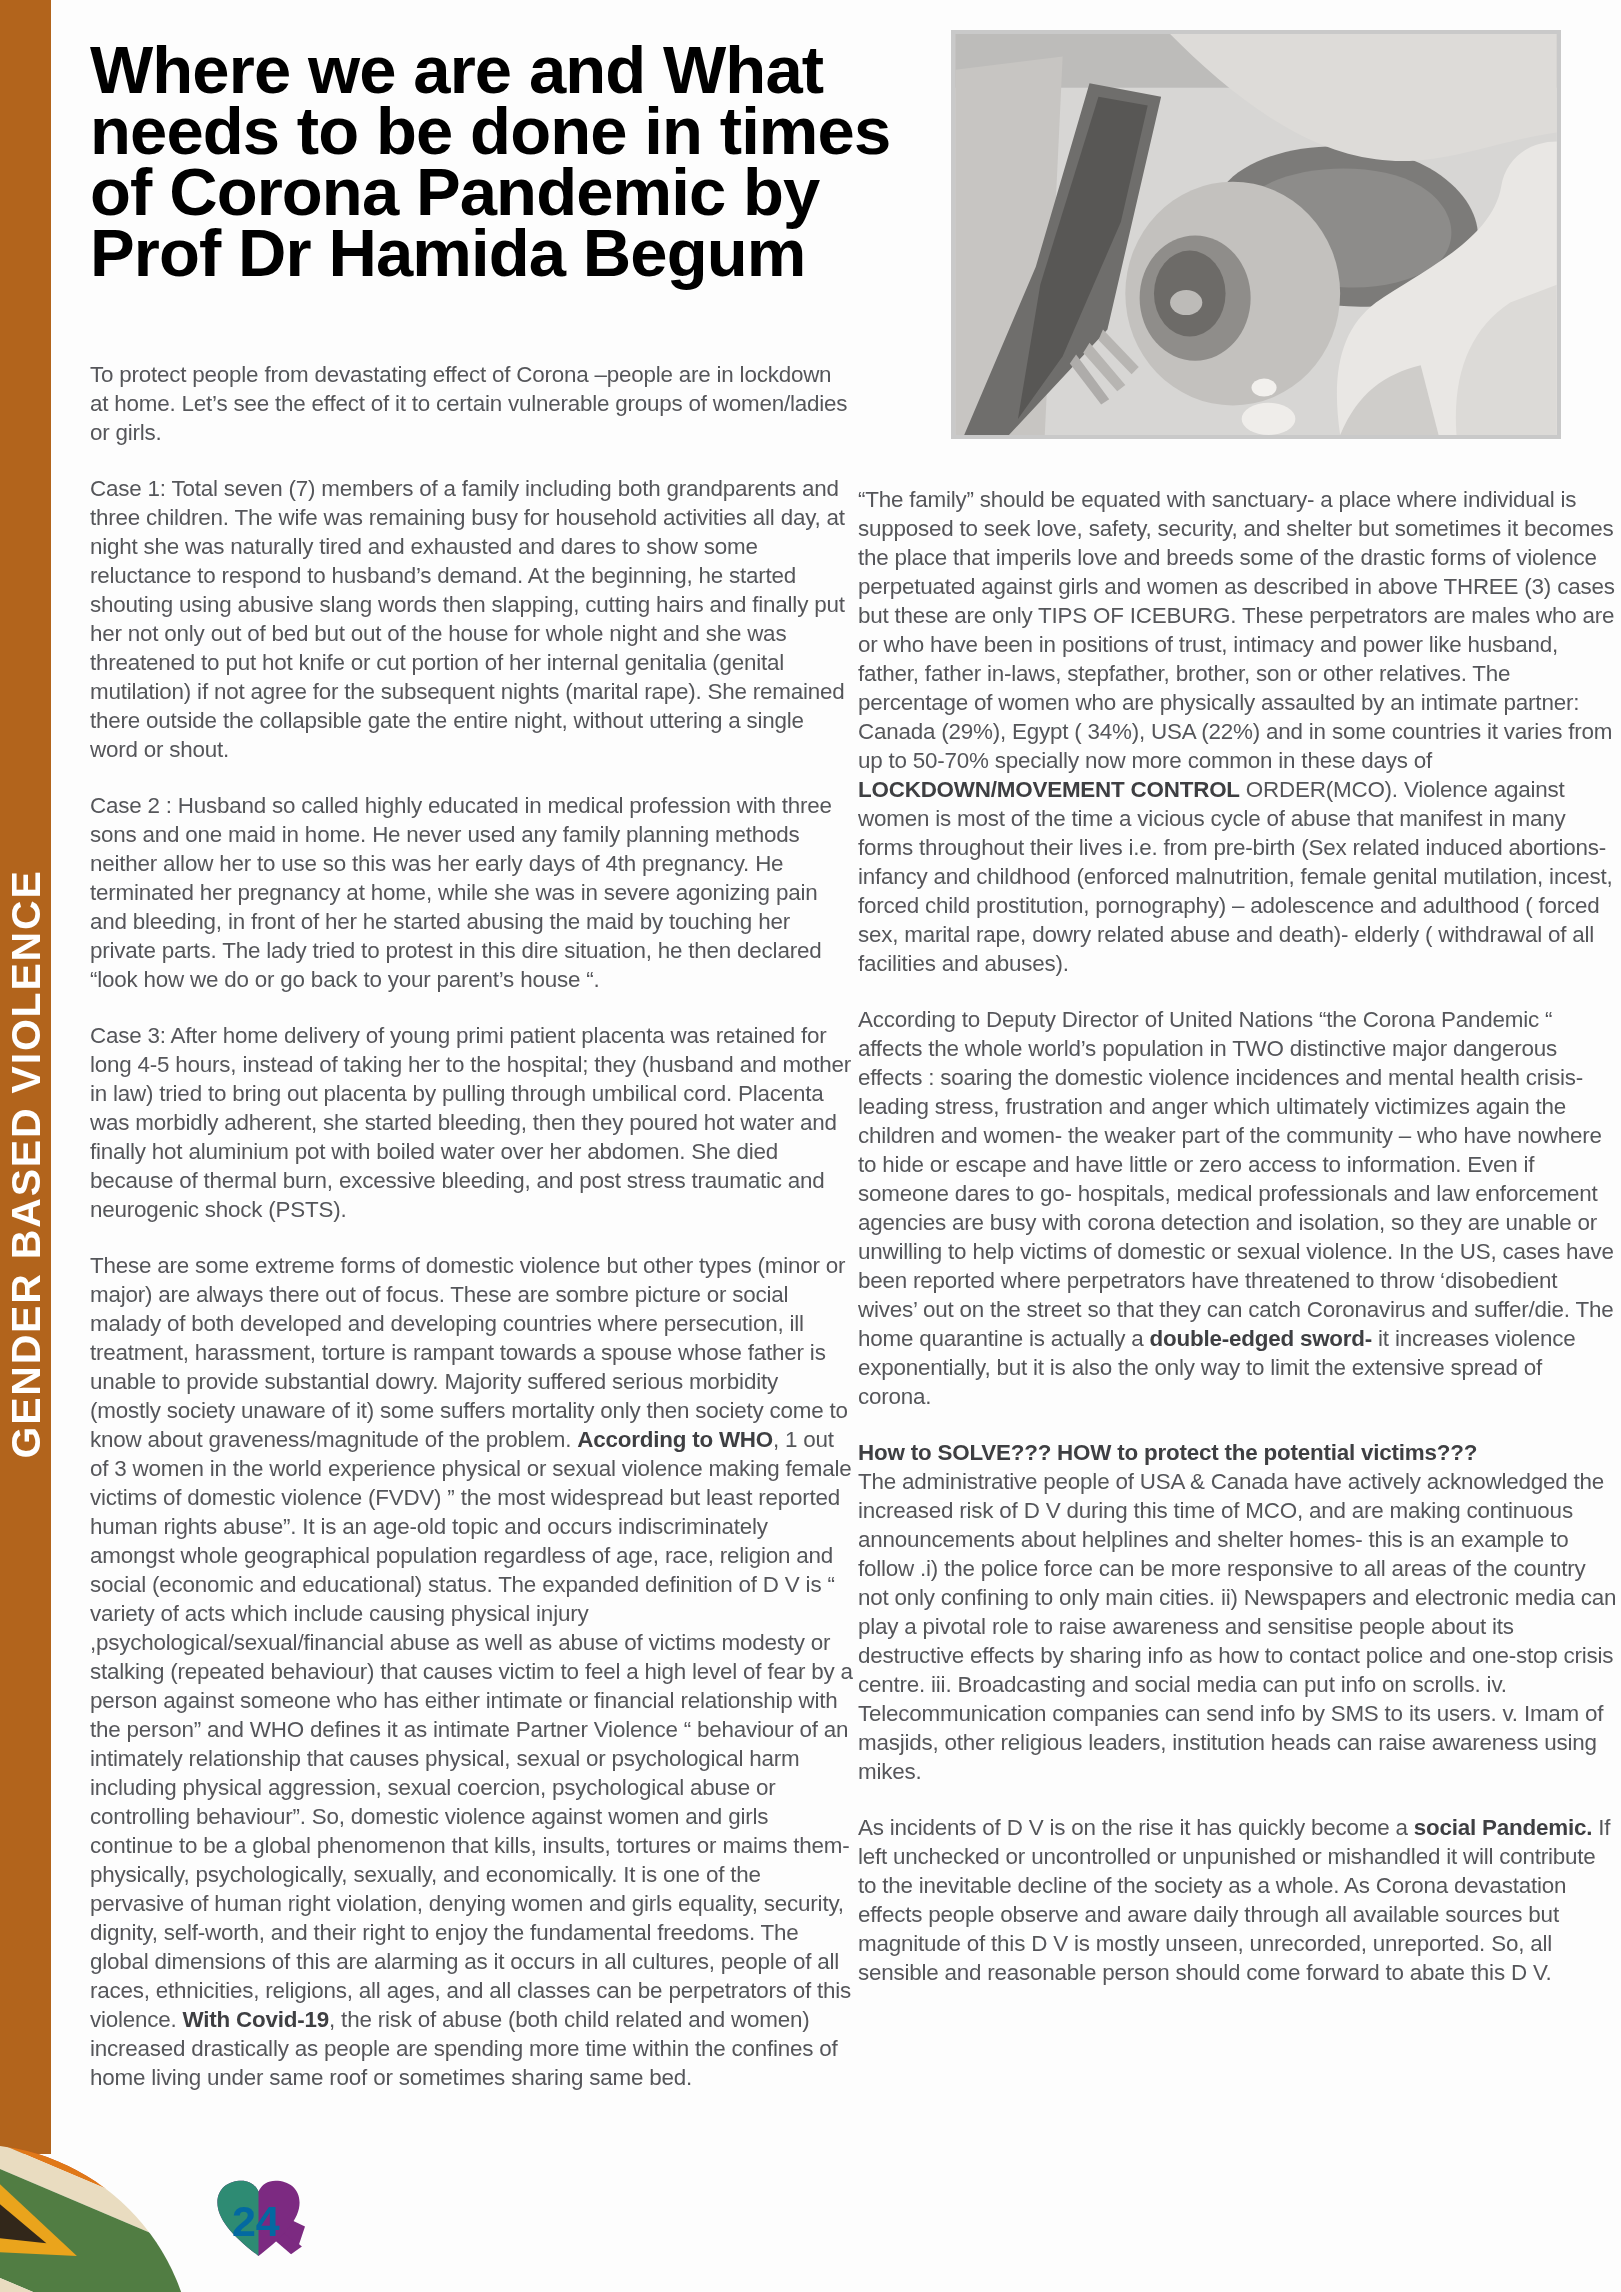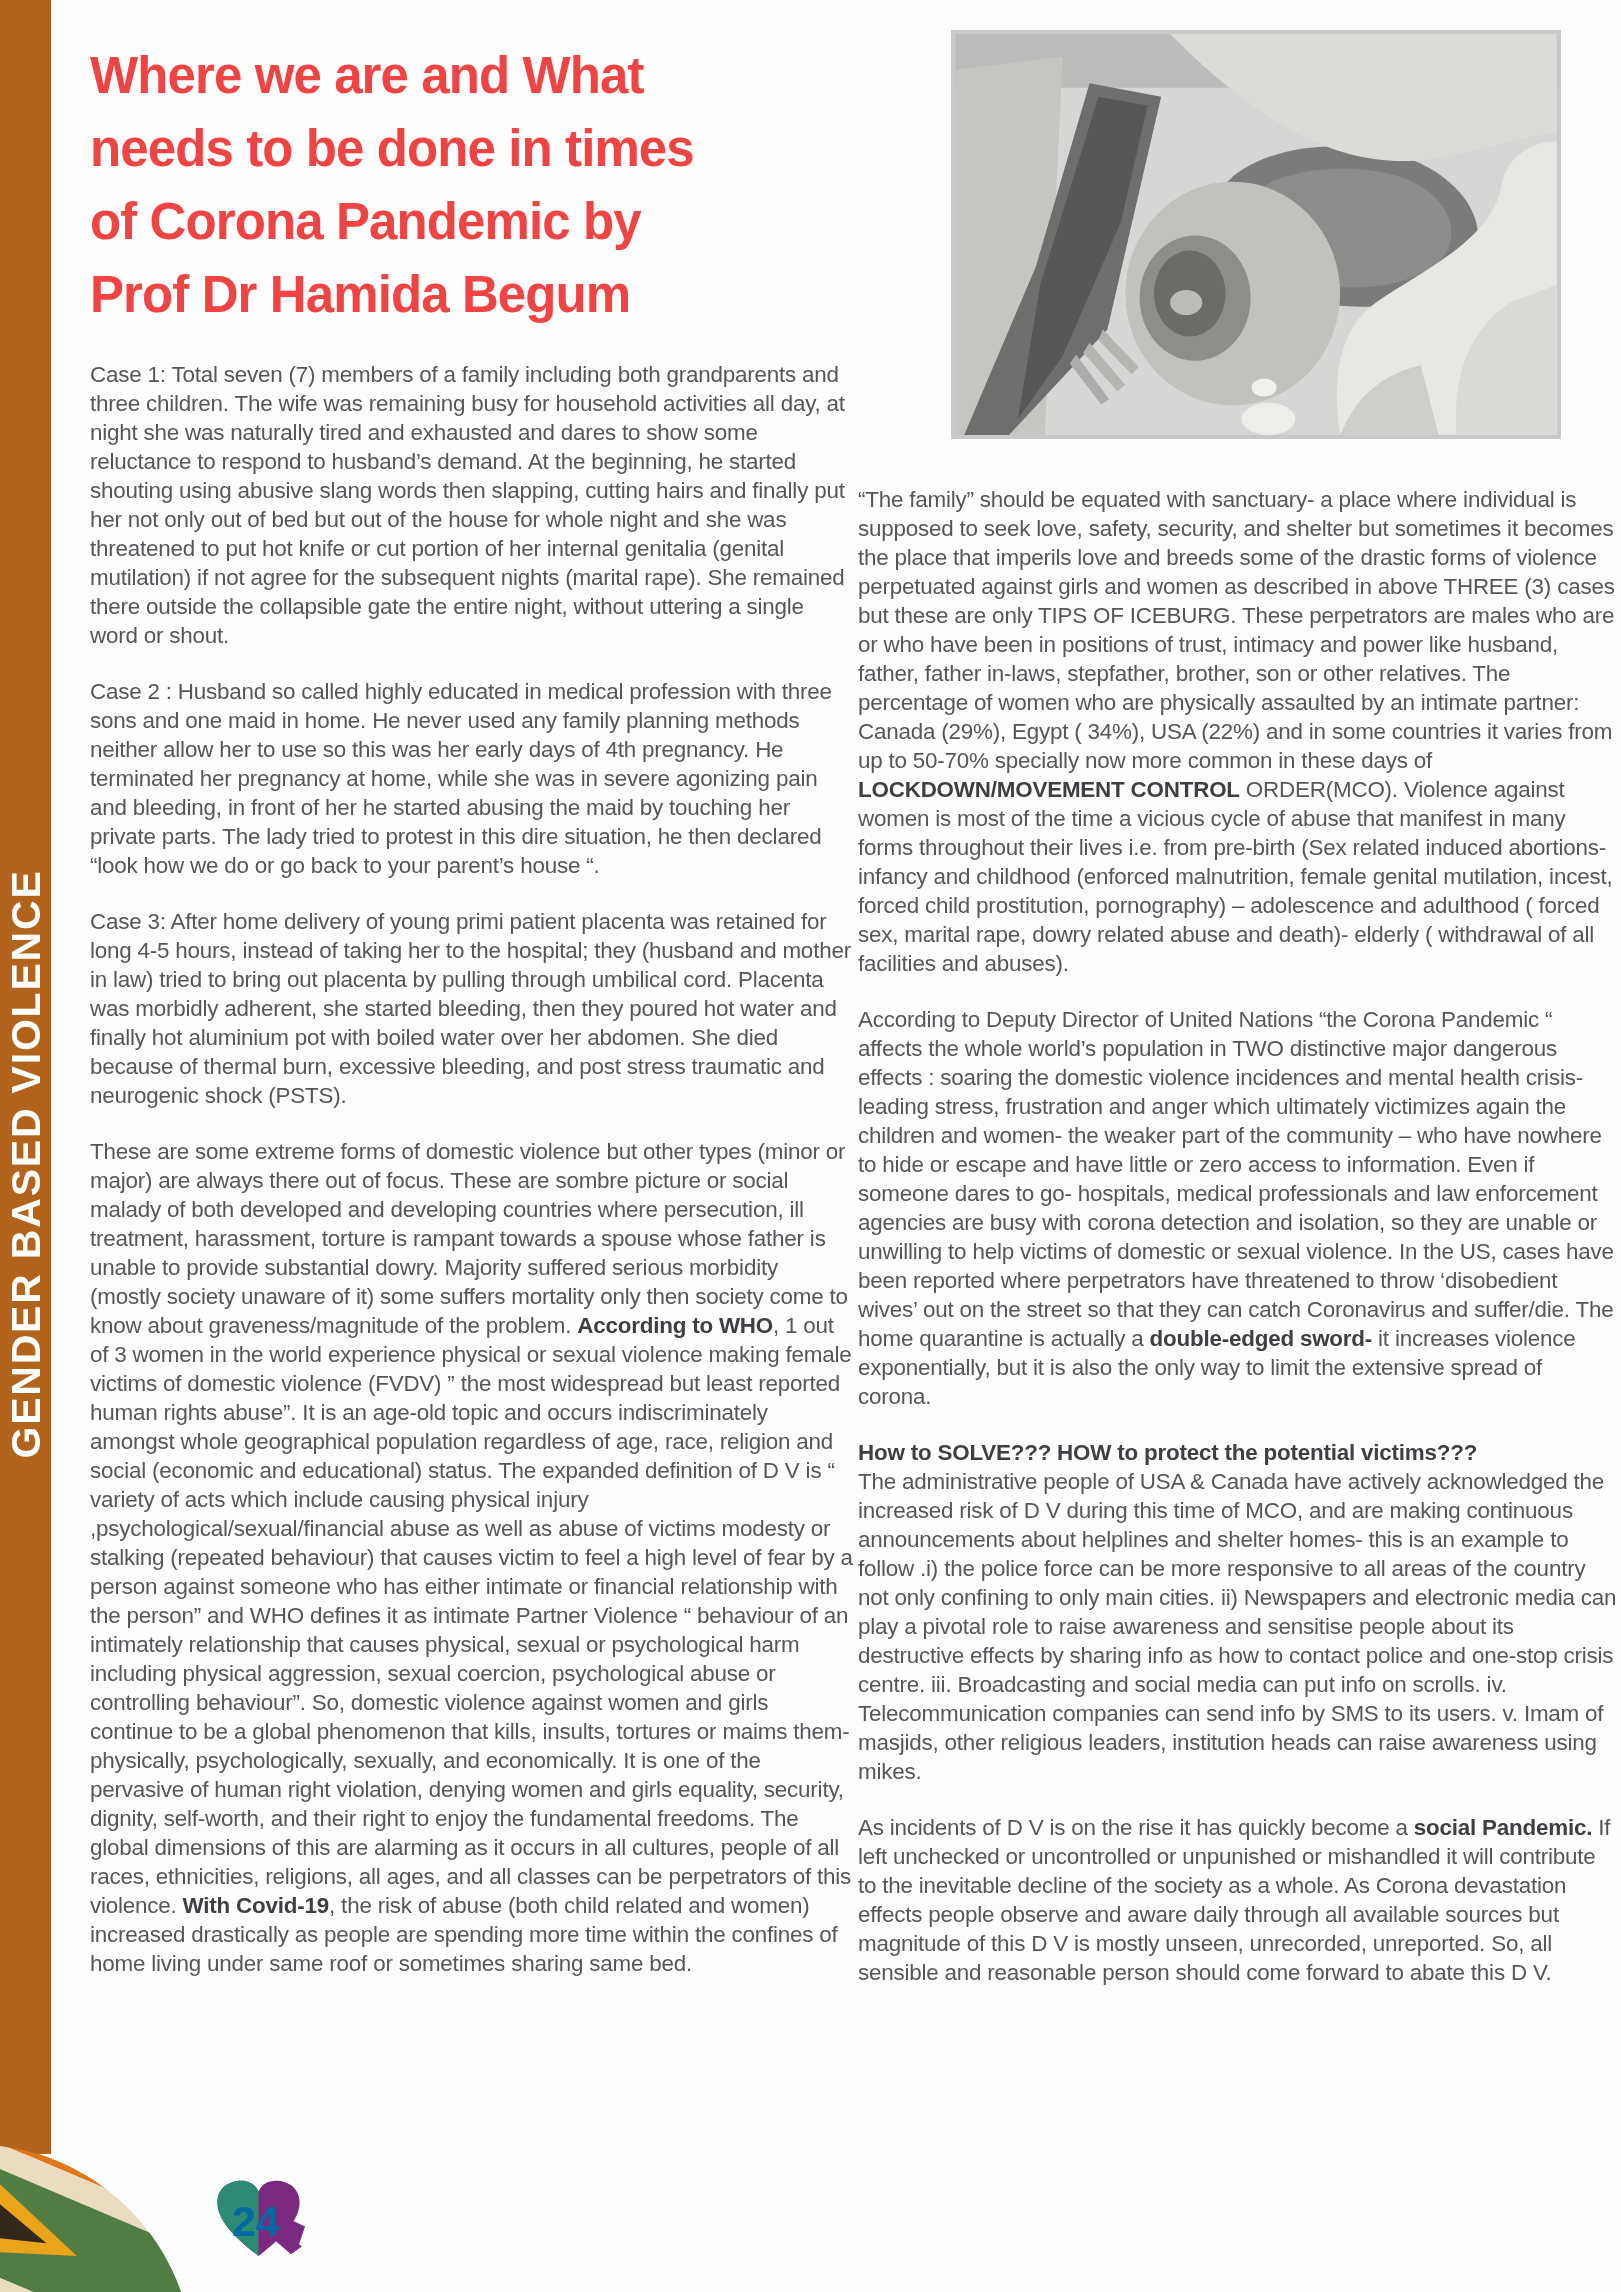--- a/index.html
+++ b/index.html
@@ -1,22 +1,22 @@
 <!DOCTYPE html>
 <html style="font-size:14.3px"><head>
 <meta charset="utf-8">
 <style>
   html,body{margin:0;padding:0;background:#ffffff;}
   .page{position:relative;width:1621px;height:2293px;background:#fdfdfd;overflow:hidden;
         font-family:"Liberation Sans","DejaVu Sans",sans-serif;}
   .band{position:absolute;left:0;top:0;width:51px;height:2154px;background:#b2641c;}
   .band-text{position:absolute;left:26px;top:1164px;transform:translate(-50%,-50%) rotate(-90deg);
         white-space:nowrap;color:#ffffff;font-weight:700;font-size:41px;letter-spacing:1.8px;}
-  .title{position:absolute;left:90px;top:39px;width:860px;color:#ef4444;font-weight:700;
-        font-size:51px;line-height:73px;letter-spacing:-0.9px;white-space:pre-line;}
+  .title{position:absolute;left:90px;top:39px;width:860px;color:#000000;font-weight:700;
+        font-size:67px;line-height:61px;letter-spacing:-0.9px;white-space:pre-line;}
   .col{position:absolute;color:#55565a;font-size:22.4px;line-height:29px;letter-spacing:-0.2px;}
   .col p{margin:0 0 27px 0;}
   .col p.no-gap{margin-bottom:0;margin-top:20px;}
   .col b{font-weight:700;color:#3e3f42;}
   .col-left{left:90px;top:360px;width:763px;}
   .col-right{left:858px;top:485px;width:759px;}
   .photo{position:absolute;left:951px;top:30px;width:602px;height:401px;
         border:4.5px solid #c9c9c9;background:#d9d9d9;}
   .flag{position:absolute;left:0;top:2139px;width:197px;height:154px;}
   .heart-badge{position:absolute;left:212px;top:2178px;width:107px;height:93px;}
@@ -62,20 +62,21 @@
       <path d="M560,448 C555,380 575,330 620,300 L672,280 L672,448 Z" fill="#dcdad7"></path>
       <path d="M430,448 C450,400 480,380 520,370 L540,448 Z" fill="#cfcdca"></path>
 
       <path d="M240,0 L672,0 L672,110 C600,120 540,150 470,140 C380,128 300,60 240,0 Z" fill="#dddbd8"></path>
       <ellipse cx="350" cy="430" rx="30" ry="18" fill="#efedea"></ellipse>
       <ellipse cx="345" cy="395" rx="14" ry="10" fill="#f2f0ed"></ellipse>
     </svg>
   </div>
 
   <div class="col col-left">
+    <p><span>To protect people from devastating effect of Corona –people are in lockdown at home. Let’s see the effect of it to certain vulnerable groups of women/ladies or girls.</span></p>
     <p><span>Case 1: Total seven (7) members of a family including both grandparents and three children. The wife was remaining busy for household activities all day, at night she was naturally tired and exhausted and dares to show some reluctance to respond to husband’s demand. At the beginning, he started shouting using abusive slang words then slapping, cutting hairs and finally put her not only out of bed but out of the house for whole night and she was threatened to put hot knife or cut portion of her internal genitalia (genital mutilation) if not agree for the subsequent nights (marital rape). She remained there outside the collapsible gate the entire night, without uttering a single word or shout.</span></p>
     <p><span>Case 2 :  Husband so called highly educated in medical profession with three sons and one maid in home. He never used any family planning methods neither allow her to use so this was her early days of 4th pregnancy. He terminated her pregnancy at home, while she was in severe agonizing pain and bleeding, in front of her he started abusing the maid by touching her private parts. The lady tried to protest in this dire situation, he then declared “look how we do or go back to your parent’s house “.</span></p>
     <p><span>Case 3: After home delivery of young primi patient placenta was retained for long 4-5 hours, instead of taking her to the hospital; they (husband and mother in law) tried to bring out placenta by pulling through umbilical cord. Placenta was morbidly adherent, she started bleeding, then they poured hot water and finally hot aluminium pot with boiled water over her abdomen. She died because of thermal burn, excessive bleeding, and post stress traumatic and neurogenic shock (PSTS).</span></p>
     <p><span>These are some extreme forms of domestic violence but other types (minor or major) are always there out of focus. These are sombre picture or social malady of both developed and developing countries where persecution, ill treatment, harassment, torture is rampant towards a spouse whose father is unable to provide substantial dowry. Majority suffered serious morbidity (mostly society unaware of it) some suffers mortality only then society come to know about graveness/magnitude of the problem. </span><b>According to WHO</b><span>, 1 out of 3 women in the world experience physical or sexual violence making female victims of domestic violence (FVDV) ” the most widespread but least reported human rights abuse”. It is an age-old topic and occurs indiscriminately amongst whole geographical population regardless of age, race, religion and social (economic and educational) status. The expanded definition of D V is “ variety of acts which include causing physical injury ,psychological/sexual/financial abuse as well as abuse of victims modesty or stalking (repeated behaviour) that causes victim to feel a high level of fear by a person against someone who has either intimate or financial relationship with the person” and WHO defines  it as intimate Partner Violence “ behaviour of an intimately relationship that causes physical, sexual or psychological harm including physical aggression, sexual coercion, psychological abuse or controlling behaviour”.  So, domestic violence against women and girls continue to be a global phenomenon that kills, insults, tortures or maims them- physically, psychologically, sexually, and economically. It is one of the pervasive of human right violation, denying women and girls equality, security, dignity, self-worth, and their right to enjoy the fundamental freedoms. The global dimensions of this are alarming as it occurs in all cultures, people of all races, ethnicities, religions, all ages, and all classes can be perpetrators of this violence. </span><b>With Covid-19</b><span>, the risk of abuse (both child related and women) increased drastically as people are spending more time within the confines of home living under same roof or sometimes sharing same bed.</span></p>
   </div>
 
   <div class="col col-right">
     <p><span>“The family” should be equated with sanctuary- a place where individual is supposed to seek love, safety, security, and shelter but sometimes it becomes the place that imperils love and breeds some of the drastic forms of violence perpetuated against girls and women as described in above THREE (3) cases but these are only TIPS OF ICEBURG. These perpetrators are males who are or who have been in positions of trust, intimacy and power like husband, father, father in-laws, stepfather, brother, son or other relatives. The percentage of women who are physically assaulted by an intimate partner: Canada (29%), Egypt ( 34%), USA (22%) and in some countries it varies from up to 50-70% specially now more common in these days of </span><b>LOCKDOWN/MOVEMENT CONTROL</b><span> ORDER(MCO). Violence against women is most of the time a vicious cycle of abuse that manifest in many forms throughout their lives i.e. from pre-birth (Sex related induced abortions- infancy and childhood (enforced malnutrition, female genital mutilation, incest, forced child prostitution, pornography) – adolescence and adulthood ( forced sex, marital rape, dowry related abuse and death)- elderly ( withdrawal of all facilities and abuses).</span></p>
     <p><span>According to Deputy Director of United Nations “the Corona Pandemic “ affects the whole world’s population in TWO distinctive major dangerous effects : soaring the domestic violence incidences and mental health crisis- leading stress, frustration and anger which ultimately victimizes again the children and women- the weaker part of the community – who have nowhere to hide or escape and have little or zero access to information. Even if someone dares to go- hospitals, medical professionals and law enforcement agencies are busy with corona detection and isolation, so they are unable or unwilling to help victims of domestic or sexual violence. In the US, cases have been reported where perpetrators have threatened to throw ‘disobedient wives’ out on the street so that they can catch Coronavirus and suffer/die. The home quarantine is actually a </span><b>double-edged sword-</b><span> it increases violence exponentially, but it is also the only way to limit the extensive spread of corona.</span></p>
     <p class="no-gap"><b>How to SOLVE??? HOW to protect the potential victims???</b></p>

